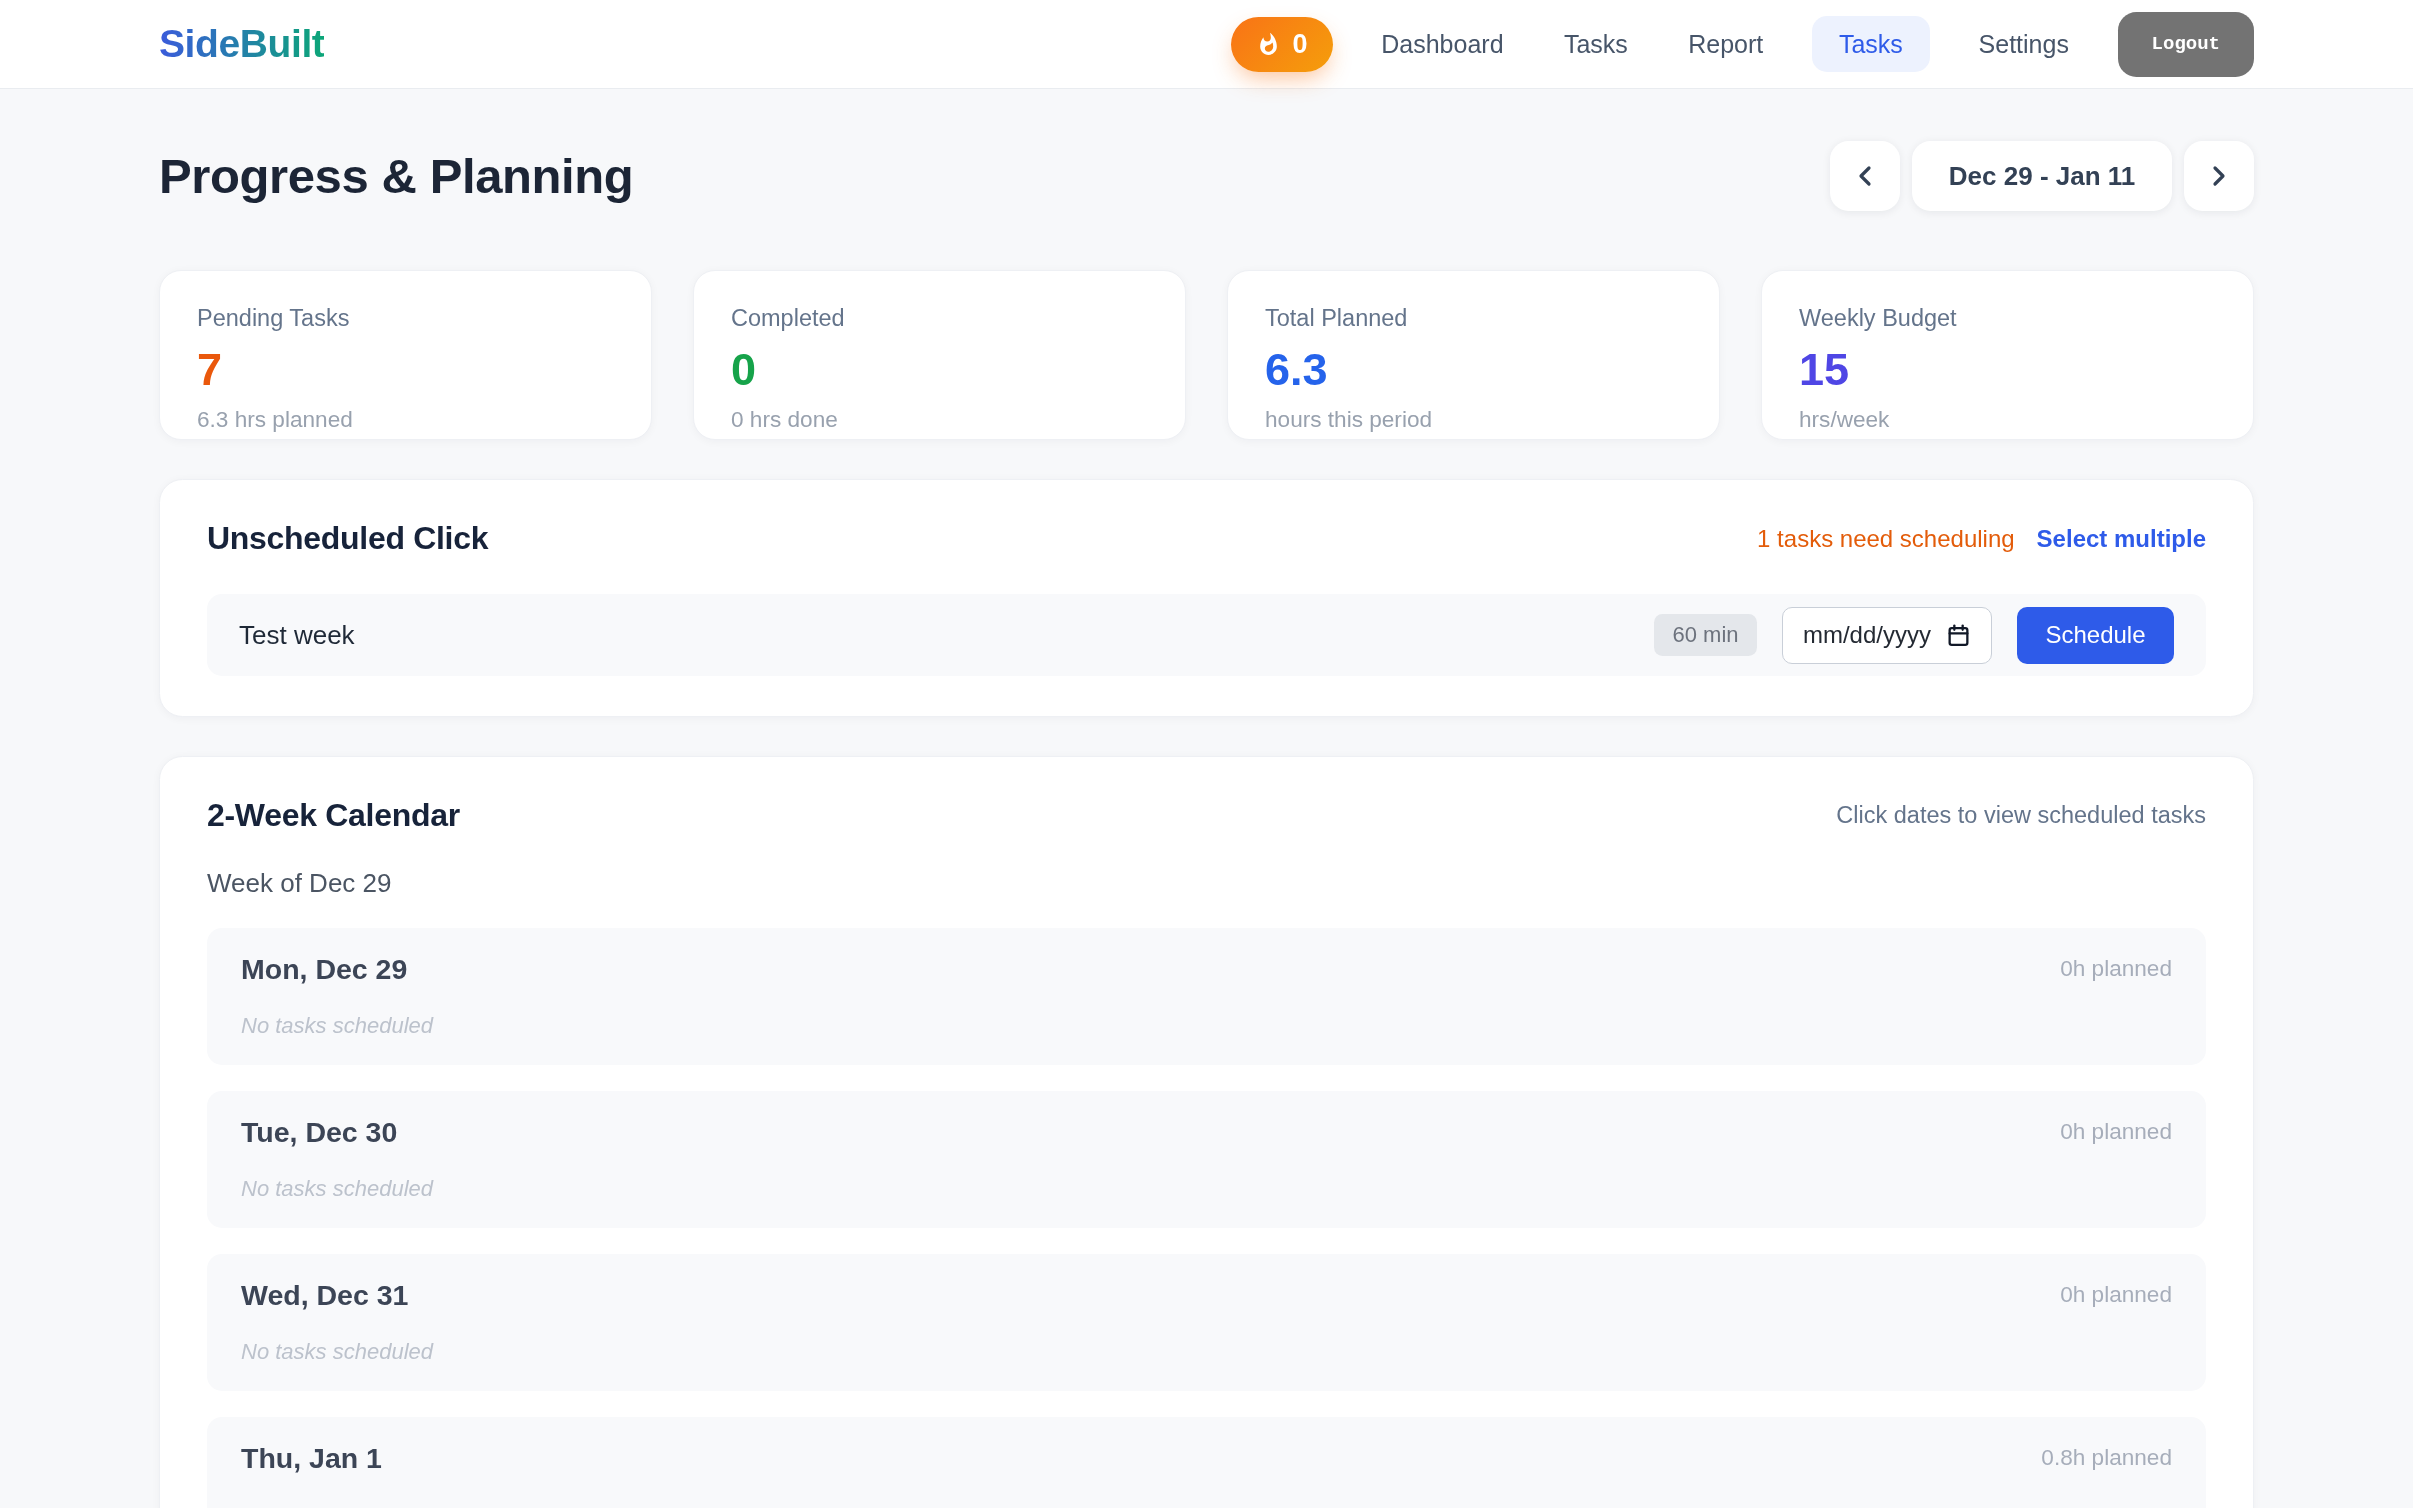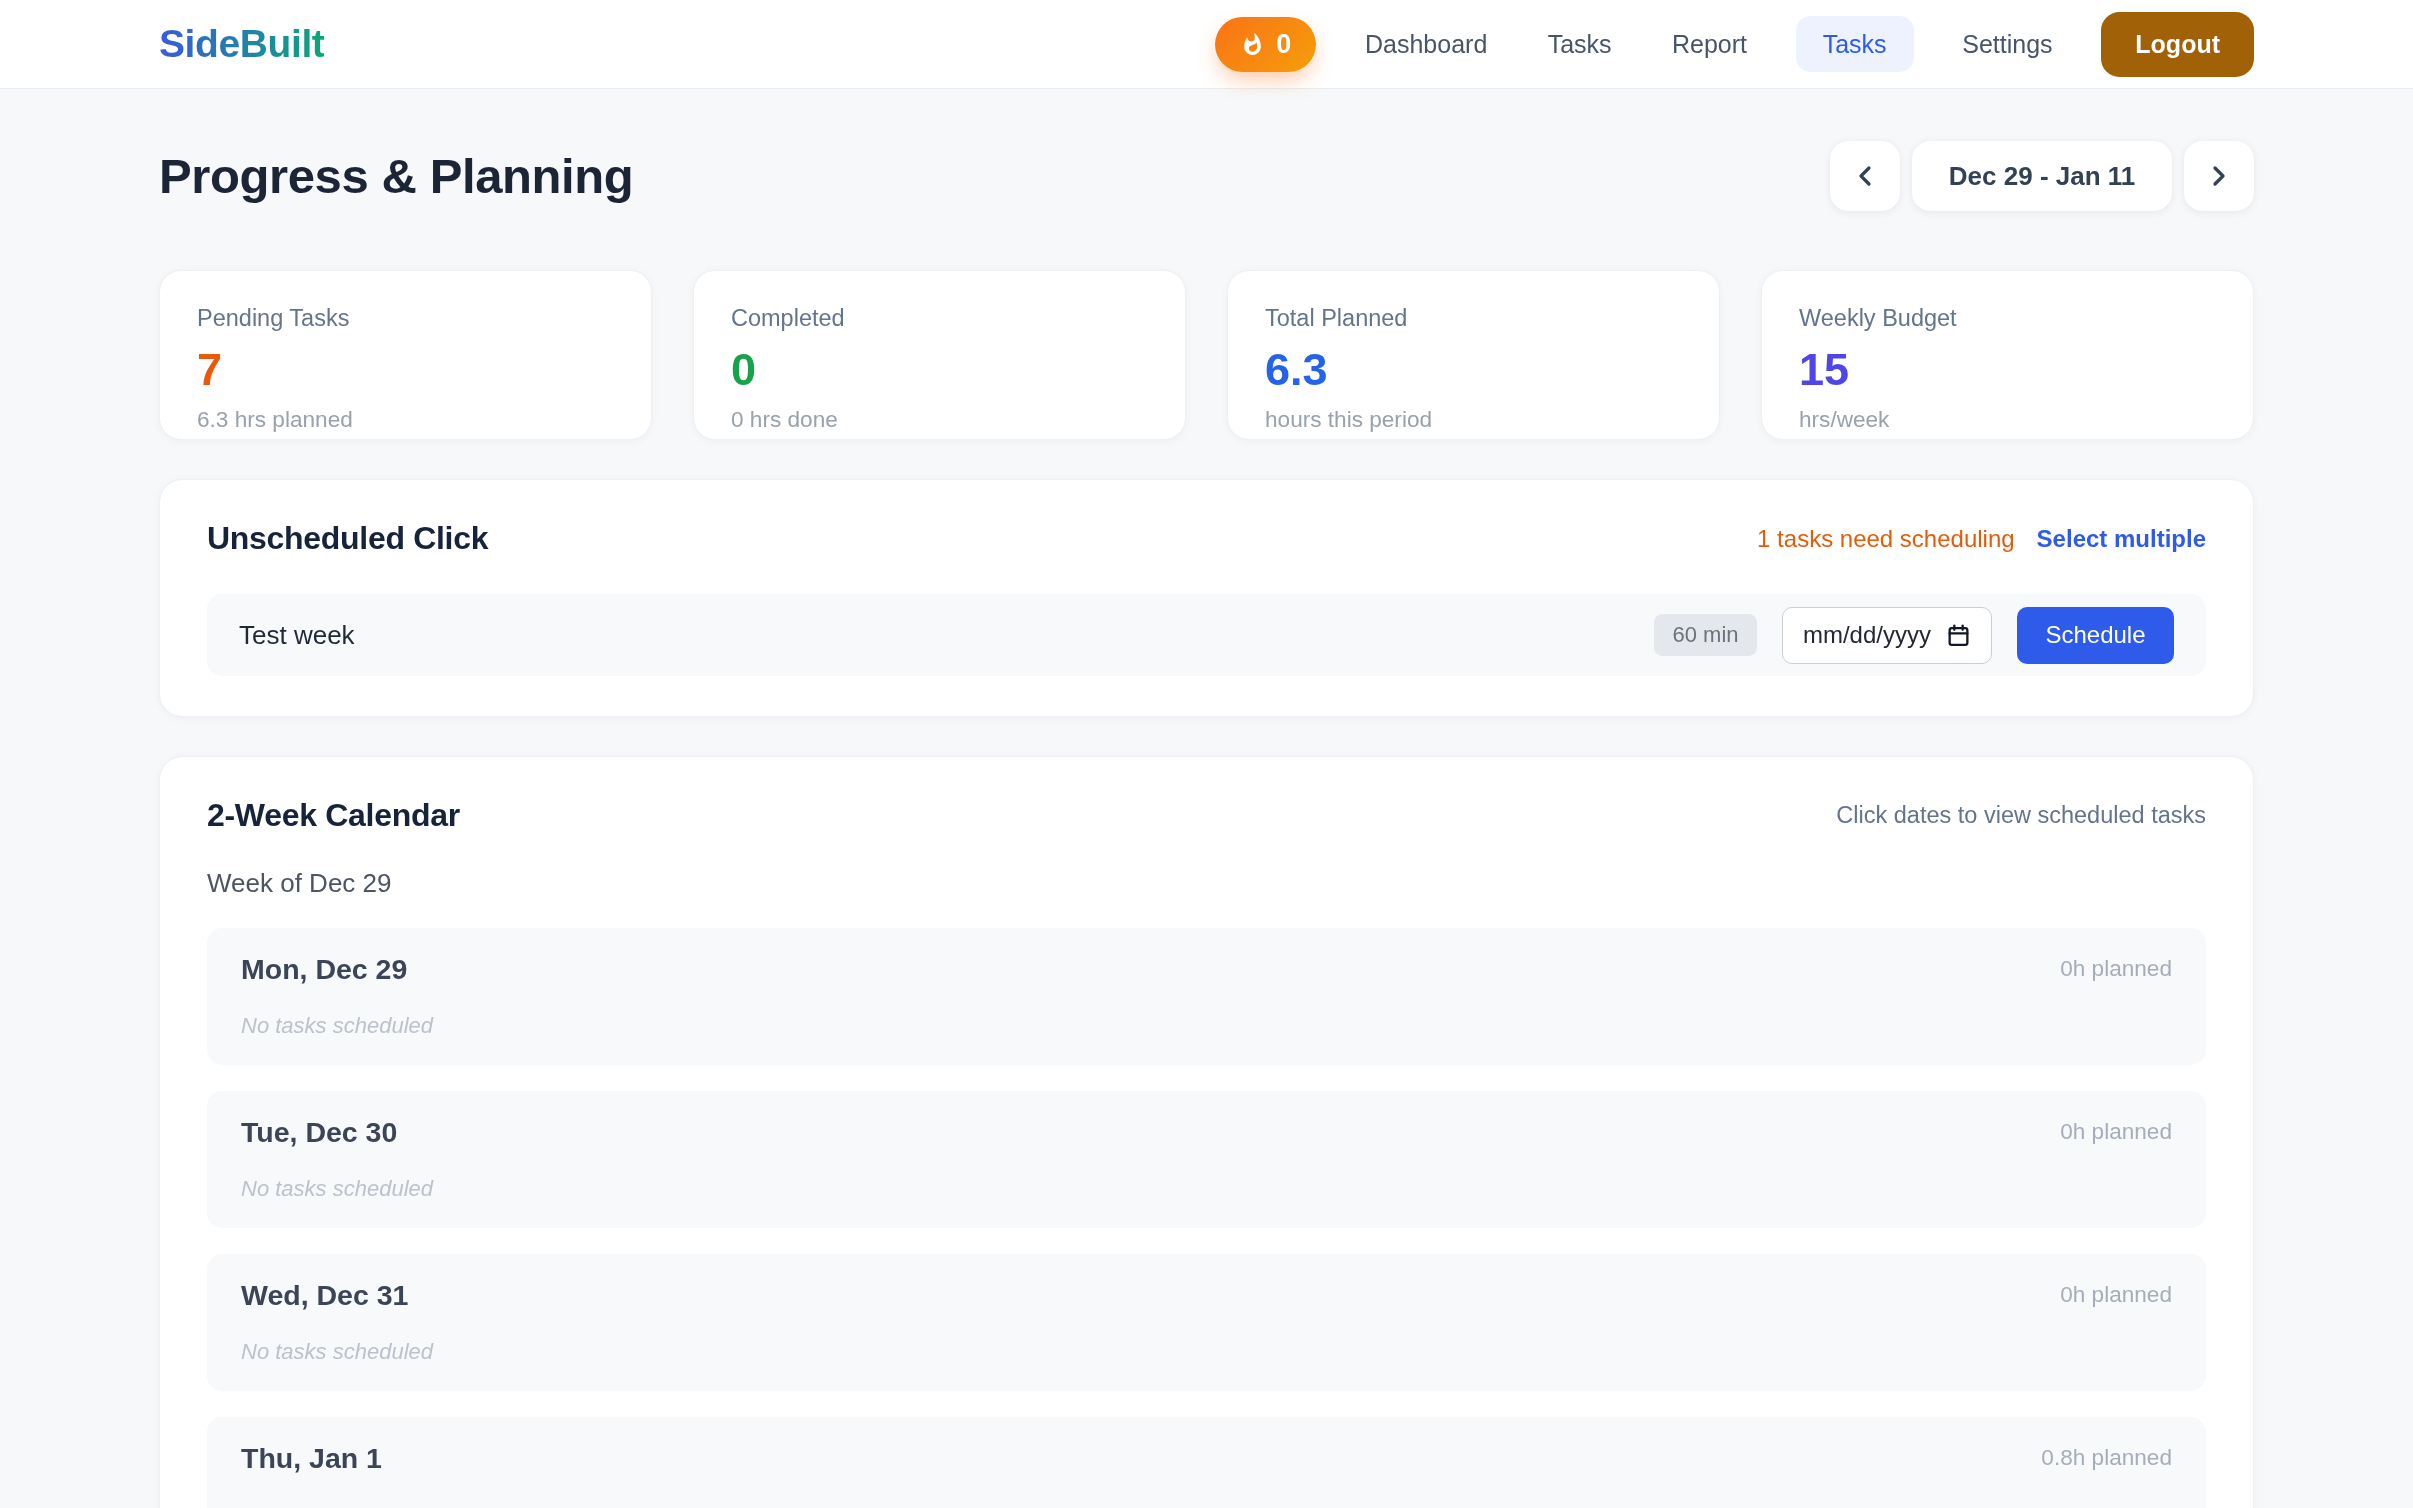--- a/index.html
+++ b/index.html
@@ -43,23 +43,23 @@
   .nav-link {
     font-size: 25px; font-weight: 500; color: #475569;
     padding: 13.4px 11.7px; border-radius: 15px;
     text-decoration: none; cursor: pointer; white-space: nowrap;
   }
   .nav-link.active {
     color: #2e5be9; background: #edf2fe; padding: 13.4px 27px;
   }
   .logout {
     height: 65px; padding: 0 34px;
-    background: #a16207; color: #ffffff;
-    font-size: 25px; font-weight: 600;
-    font-family: Liberation Sans, sans-serif;
+    background: #737373; color: #ffffff;
+    font-size: 19px; font-weight: 600;
+    font-family: Liberation Mono, monospace;
     border: none; border-radius: 18.4px; cursor: pointer;
   }
 
   
   main { padding-top: 52px; }
   .page-head { display: flex; align-items: center; justify-content: space-between; }
   .page-title { font-size: 49px; font-weight: 800; color: #1c2536; letter-spacing: -0.4px; }
   .page-subtitle { font-size: 28px; color: #5b6676; margin-top: 15px; }
   .date-nav { display: flex; align-items: center; gap: 11.7px; }
   .icon-btn {

